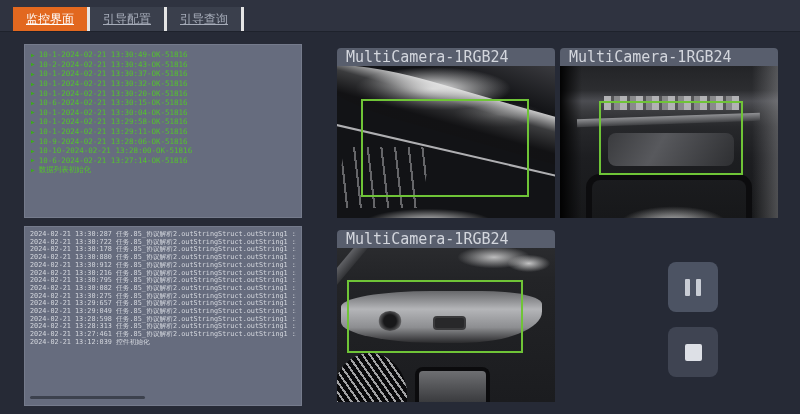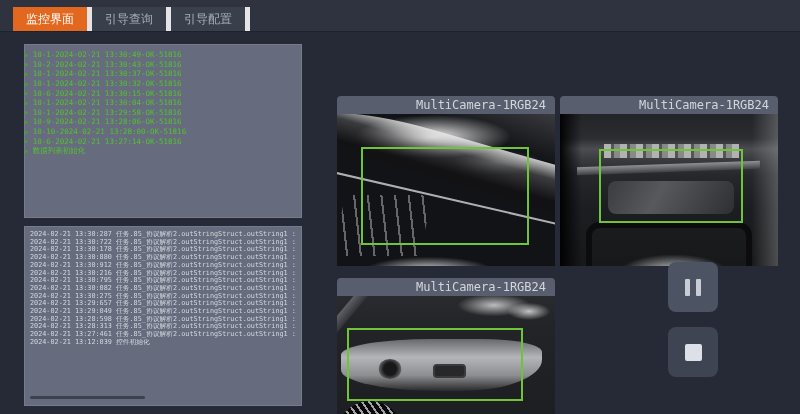--- a/index.html
+++ b/index.html
@@ -5,43 +5,43 @@
   * { margin:0; padding:0; box-sizing:border-box; }
   html,body { width:800px; height:414px; overflow:hidden; }
   body { background:#262a36; font-family:"Liberation Sans", sans-serif; position:relative; }
 
   
   .tabbar { position:absolute; left:0; top:0; width:800px; height:32px;
             background:#2f3340; border-bottom:1px solid #1e222c;
             display:flex; align-items:flex-end; padding-left:13px; }
   .tab { height:24px; padding:0 13px; display:flex; align-items:center;
          font-size:12px; color:#a7adba; background:#3a3f4c;
-         border-right:5px solid #e5e5e5; cursor:default; }
+         border-right:3px solid #e5e5e5; cursor:default;text-decoration:underline; }
   .tab.active { background:#e2681f; color:#ffffff; }
 
   
   .panel { position:absolute; background:#666c7e; border:1px solid #757b8c; }
-  .tree-panel { left:24px; top:44px; width:278px; height:174px; padding:5px 0; overflow:hidden; }
+  .tree-panel { left:24px; top:44px; width:278px; height:174px; padding:5px 6px; overflow:hidden; }
   .tree-item { display:flex; align-items:center; height:9.6px;
                font-family:"DejaVu Sans Mono", monospace; font-size:7.5px;
                color:#54c22e; white-space:nowrap; }
   .tree-item .arrow { color:#3ea81f; font-size:6px; margin-right:4px; line-height:1; }
 
   .log-panel { left:24px; top:226px; width:278px; height:180px; padding:4px 5px; overflow:hidden; }
   .log-line { font-family:"DejaVu Sans Mono", monospace; font-size:6.8px; line-height:7.7px;
               color:#d4d7de; white-space:nowrap; overflow:hidden; }
   .hscroll { position:absolute; left:5px; bottom:6px; width:115px; height:3px;
              background:#3c414d; border-radius:2px; }
 
   
   .cam { position:absolute; border-radius:5px 5px 0 0; }
   .cam-header { height:18px; background:#585e6d; color:#d3d6dd;
-                font-family:"DejaVu Sans Mono", monospace; font-size:12px;
-                display:flex; justify-content:flex-end; align-items:center;
-                padding:0 9px; border-radius:4px 4px 0 0;margin-top:48px; }
+                font-family:"DejaVu Sans Mono", monospace; font-size:15px;
+                display:flex; justify-content:flex-start; align-items:center;
+                padding:0 9px; border-radius:4px 4px 0 0; }
   .cam-body { position:relative; background:#131416; overflow:hidden; }
   .cam1 { left:337px; top:48px; width:218px; height:170px; }
   .cam2 { left:560px; top:48px; width:218px; height:170px; }
   .cam3 { left:337px; top:230px; width:218px; height:172px; }
   .cam1 .cam-body, .cam2 .cam-body { height:152px; }
   .cam3 .cam-body { height:154px; }
   .scene { position:absolute; inset:0; }
 
   
   .cam1 .scene {
@@ -113,22 +113,22 @@
   .stop-btn  { top:327px; background:#3f4452; }
   .pause-glyph { display:flex; gap:6px; }
   .pause-glyph i { display:block; width:5px; height:17px; background:#c9cdd5; border-radius:1px; }
   .stop-glyph { width:17px; height:17px; background:#dde0e6; border-radius:2px; }
 </style>
 </head>
 <body>
 
 <div class="tabbar">
   <div class="tab active">监控界面</div>
+  <div class="tab">引导配置</div>
   <div class="tab">引导查询</div>
-  <div class="tab">引导配置</div>
 </div>
 
 <div class="panel tree-panel">
 
 <div class="tree-item">
     <span class="arrow">▶</span>
     <span>10-1-2024-02-21 13:30:49-OK-51816</span>
   </div>
     <div class="tree-item">
     <span class="arrow">▶</span>
@@ -137,29 +137,37 @@
     <div class="tree-item">
     <span class="arrow">▶</span>
     <span>10-1-2024-02-21 13:30:37-OK-51816</span>
   </div>
     <div class="tree-item">
     <span class="arrow">▶</span>
     <span>10-1-2024-02-21 13:30:32-OK-51816</span>
   </div>
     <div class="tree-item">
     <span class="arrow">▶</span>
+    <span>10-1-2024-02-21 13:30:20-OK-51816</span>
+  </div>
+    <div class="tree-item">
+    <span class="arrow">▶</span>
     <span>10-6-2024-02-21 13:30:15-OK-51816</span>
   </div>
     <div class="tree-item">
     <span class="arrow">▶</span>
     <span>10-1-2024-02-21 13:30:04-OK-51816</span>
   </div>
     <div class="tree-item">
     <span class="arrow">▶</span>
     <span>10-1-2024-02-21 13:29:58-OK-51816</span>
+  </div>
+    <div class="tree-item">
+    <span class="arrow">▶</span>
+    <span>10-1-2024-02-21 13:29:11-OK-51816</span>
   </div>
     <div class="tree-item">
     <span class="arrow">▶</span>
     <span>10-9-2024-02-21 13:28:06-OK-51816</span>
   </div>
     <div class="tree-item">
     <span class="arrow">▶</span>
     <span>10-10-2024-02-21 13:28:00-OK-51816</span>
   </div>
     <div class="tree-item">

